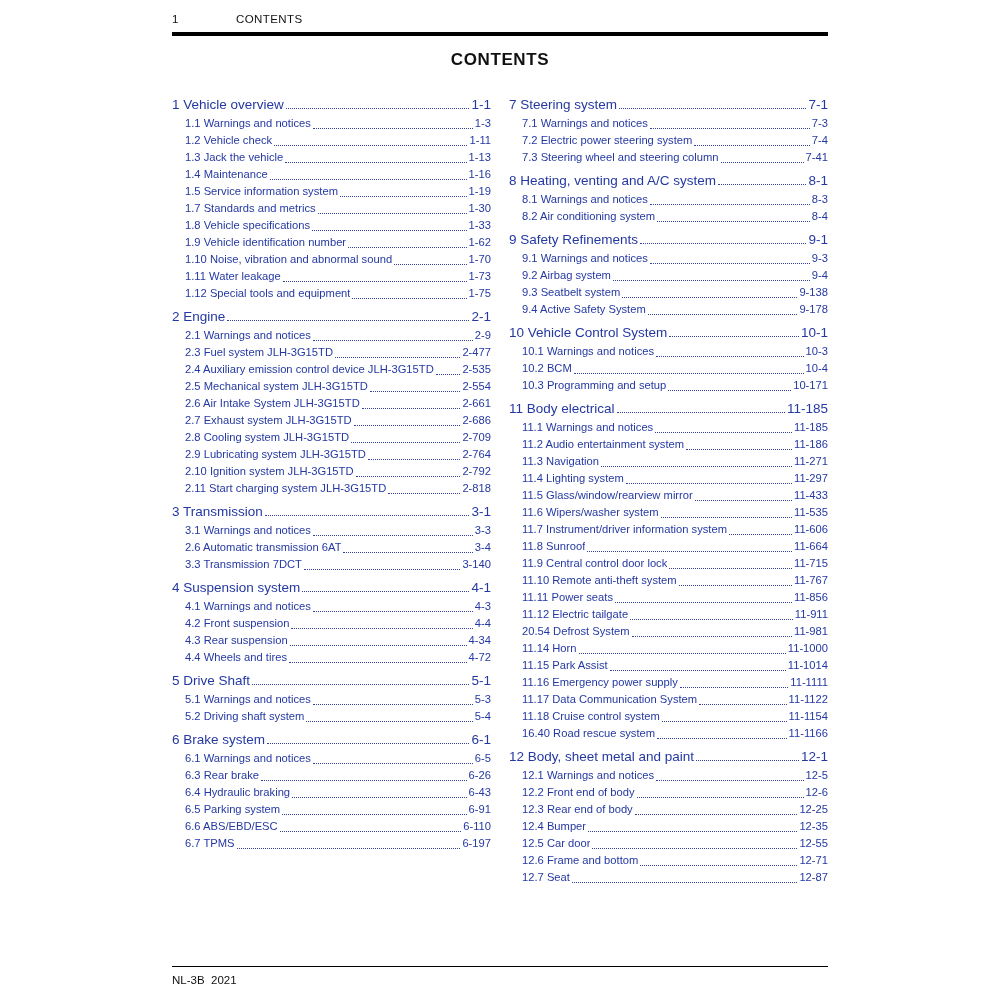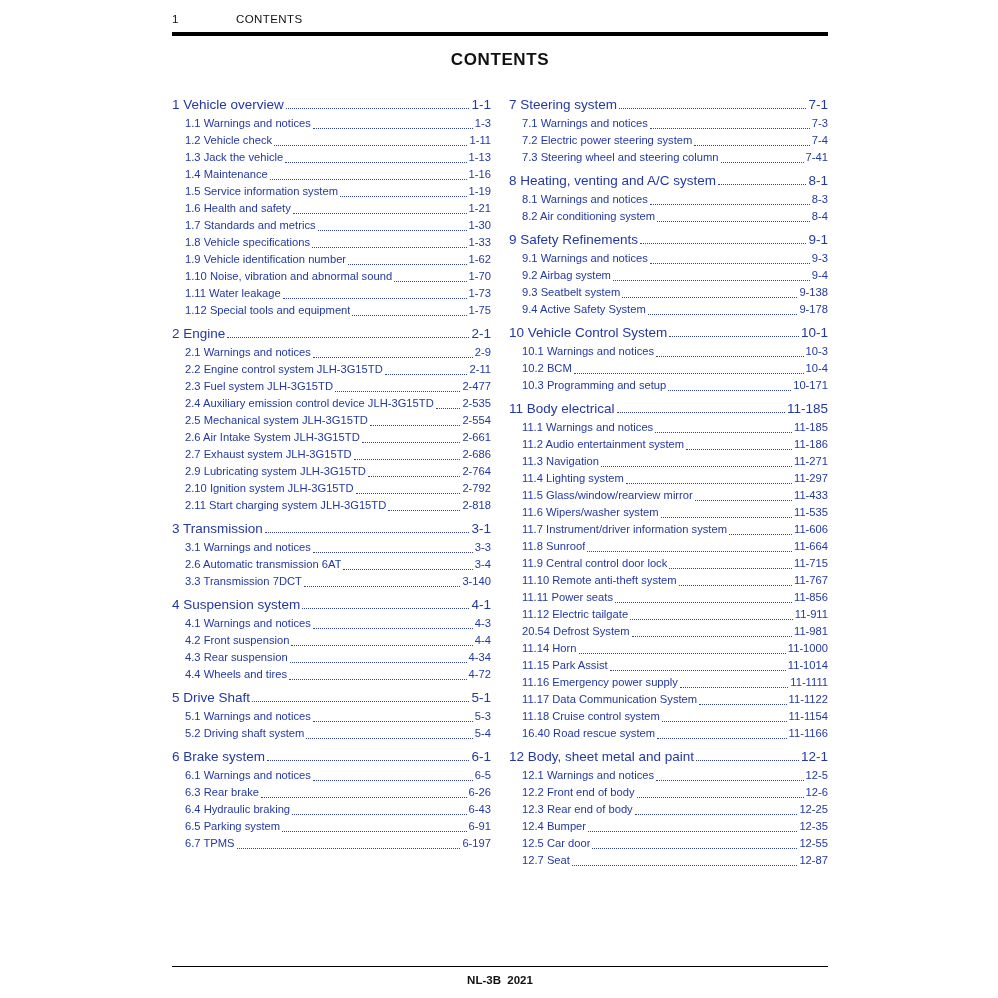--- a/index.html
+++ b/index.html
@@ -25,21 +25,21 @@
   .chapter-block { margin-bottom:4px; }
   .toc-row { display:flex; color:#2438a2; }
   .chapter-row { font-size:13.5px; margin:7px 0 3px; }
   .entry-row { font-size:11.2px; line-height:17px; padding-left:13px; }
   .toc-title { white-space:nowrap; overflow:hidden; }
   .leader { flex:1; min-width:6px; margin:0 2px 3px; border-bottom:1.6px dotted #33439f; align-self:flex-end; }
   .toc-page { white-space:nowrap; }
 
   .page-footer { position:absolute; left:172px; width:656px; bottom:12px; }
   .footer-rule { height:1.5px; background:#000; }
-  .footer-label { text-align:center; font-size:11.5px; margin-top:7px; color:#111; white-space:pre;font-weight:bold; }
+  .footer-label { text-align:left; font-size:11.5px; margin-top:7px; color:#111; white-space:pre; }
 </style>
 </head>
 <body>
 
 <div class="page">
   <div class="content">
 
     <div class="page-header">
       <span class="pagenum">1</span>
       <span class="running-title">CONTENTS</span>
@@ -75,25 +75,20 @@
               <span class="toc-title">1.4 Maintenance</span>
               <span class="leader"></span>
               <span class="toc-page">1-16</span>
             </div>
             <div class="toc-row entry-row">
               <span class="toc-title">1.5 Service information system</span>
               <span class="leader"></span>
               <span class="toc-page">1-19</span>
             </div>
             <div class="toc-row entry-row">
-              <span class="toc-title">1.6 Health and safety</span>
-              <span class="leader"></span>
-              <span class="toc-page">1-21</span>
-            </div>
-            <div class="toc-row entry-row">
               <span class="toc-title">1.7 Standards and metrics</span>
               <span class="leader"></span>
               <span class="toc-page">1-30</span>
             </div>
             <div class="toc-row entry-row">
               <span class="toc-title">1.8 Vehicle specifications</span>
               <span class="leader"></span>
               <span class="toc-page">1-33</span>
             </div>
             <div class="toc-row entry-row">
@@ -122,25 +117,20 @@
               <span class="toc-title">2 Engine</span>
               <span class="leader"></span>
               <span class="toc-page">2-1</span>
             </div>
             <div class="toc-row entry-row">
               <span class="toc-title">2.1 Warnings and notices</span>
               <span class="leader"></span>
               <span class="toc-page">2-9</span>
             </div>
             <div class="toc-row entry-row">
-              <span class="toc-title">2.2 Engine control system JLH-3G15TD</span>
-              <span class="leader"></span>
-              <span class="toc-page">2-11</span>
-            </div>
-            <div class="toc-row entry-row">
               <span class="toc-title">2.3 Fuel system JLH-3G15TD</span>
               <span class="leader"></span>
               <span class="toc-page">2-477</span>
             </div>
             <div class="toc-row entry-row">
               <span class="toc-title">2.4 Auxiliary emission control device JLH-3G15TD</span>
               <span class="leader"></span>
               <span class="toc-page">2-535</span>
             </div>
             <div class="toc-row entry-row">
@@ -152,20 +142,25 @@
               <span class="toc-title">2.6 Air Intake System JLH-3G15TD</span>
               <span class="leader"></span>
               <span class="toc-page">2-661</span>
             </div>
             <div class="toc-row entry-row">
               <span class="toc-title">2.7 Exhaust system JLH-3G15TD</span>
               <span class="leader"></span>
               <span class="toc-page">2-686</span>
             </div>
             <div class="toc-row entry-row">
+              <span class="toc-title">2.8 Cooling system JLH-3G15TD</span>
+              <span class="leader"></span>
+              <span class="toc-page">2-709</span>
+            </div>
+            <div class="toc-row entry-row">
               <span class="toc-title">2.9 Lubricating system JLH-3G15TD</span>
               <span class="leader"></span>
               <span class="toc-page">2-764</span>
             </div>
             <div class="toc-row entry-row">
               <span class="toc-title">2.10 Ignition system JLH-3G15TD</span>
               <span class="leader"></span>
               <span class="toc-page">2-792</span>
             </div>
             <div class="toc-row entry-row">
@@ -258,20 +253,25 @@
             </div>
             <div class="toc-row entry-row">
               <span class="toc-title">6.4 Hydraulic braking</span>
               <span class="leader"></span>
               <span class="toc-page">6-43</span>
             </div>
             <div class="toc-row entry-row">
               <span class="toc-title">6.5 Parking system</span>
               <span class="leader"></span>
               <span class="toc-page">6-91</span>
+            </div>
+            <div class="toc-row entry-row">
+              <span class="toc-title">6.6 ABS/EBD/ESC</span>
+              <span class="leader"></span>
+              <span class="toc-page">6-110</span>
             </div>
             <div class="toc-row entry-row">
               <span class="toc-title">6.7 TPMS</span>
               <span class="leader"></span>
               <span class="toc-page">6-197</span>
             </div>
           </div>
         </div>
       <div class="toc-col">
           <div class="chapter-block">
@@ -487,20 +487,25 @@
             </div>
             <div class="toc-row entry-row">
               <span class="toc-title">12.4 Bumper</span>
               <span class="leader"></span>
               <span class="toc-page">12-35</span>
             </div>
             <div class="toc-row entry-row">
               <span class="toc-title">12.5 Car door</span>
               <span class="leader"></span>
               <span class="toc-page">12-55</span>
+            </div>
+            <div class="toc-row entry-row">
+              <span class="toc-title">12.6 Frame and bottom</span>
+              <span class="leader"></span>
+              <span class="toc-page">12-71</span>
             </div>
             <div class="toc-row entry-row">
               <span class="toc-title">12.7 Seat</span>
               <span class="leader"></span>
               <span class="toc-page">12-87</span>
             </div>
           </div>
         </div>
     </div>
   </div>

